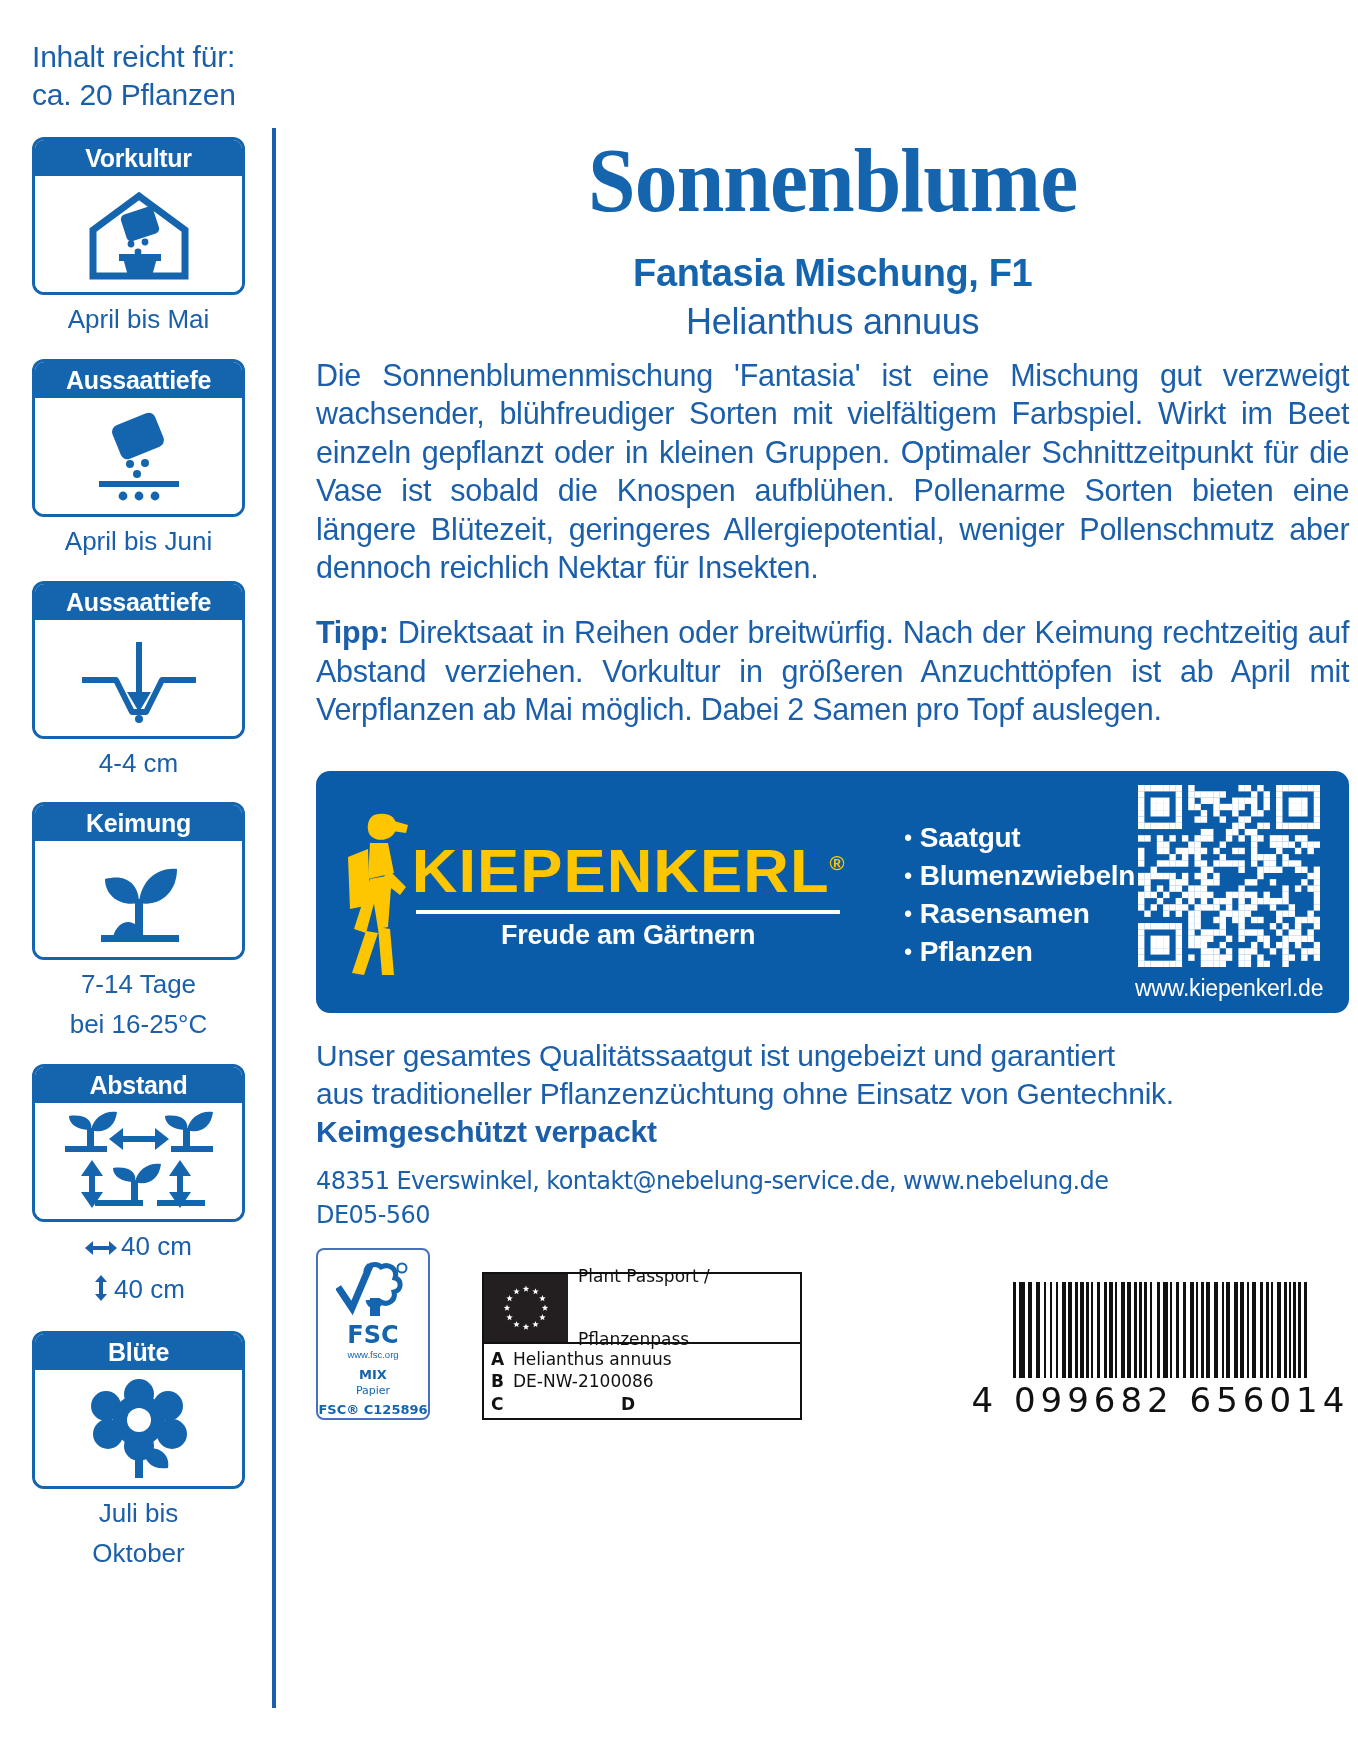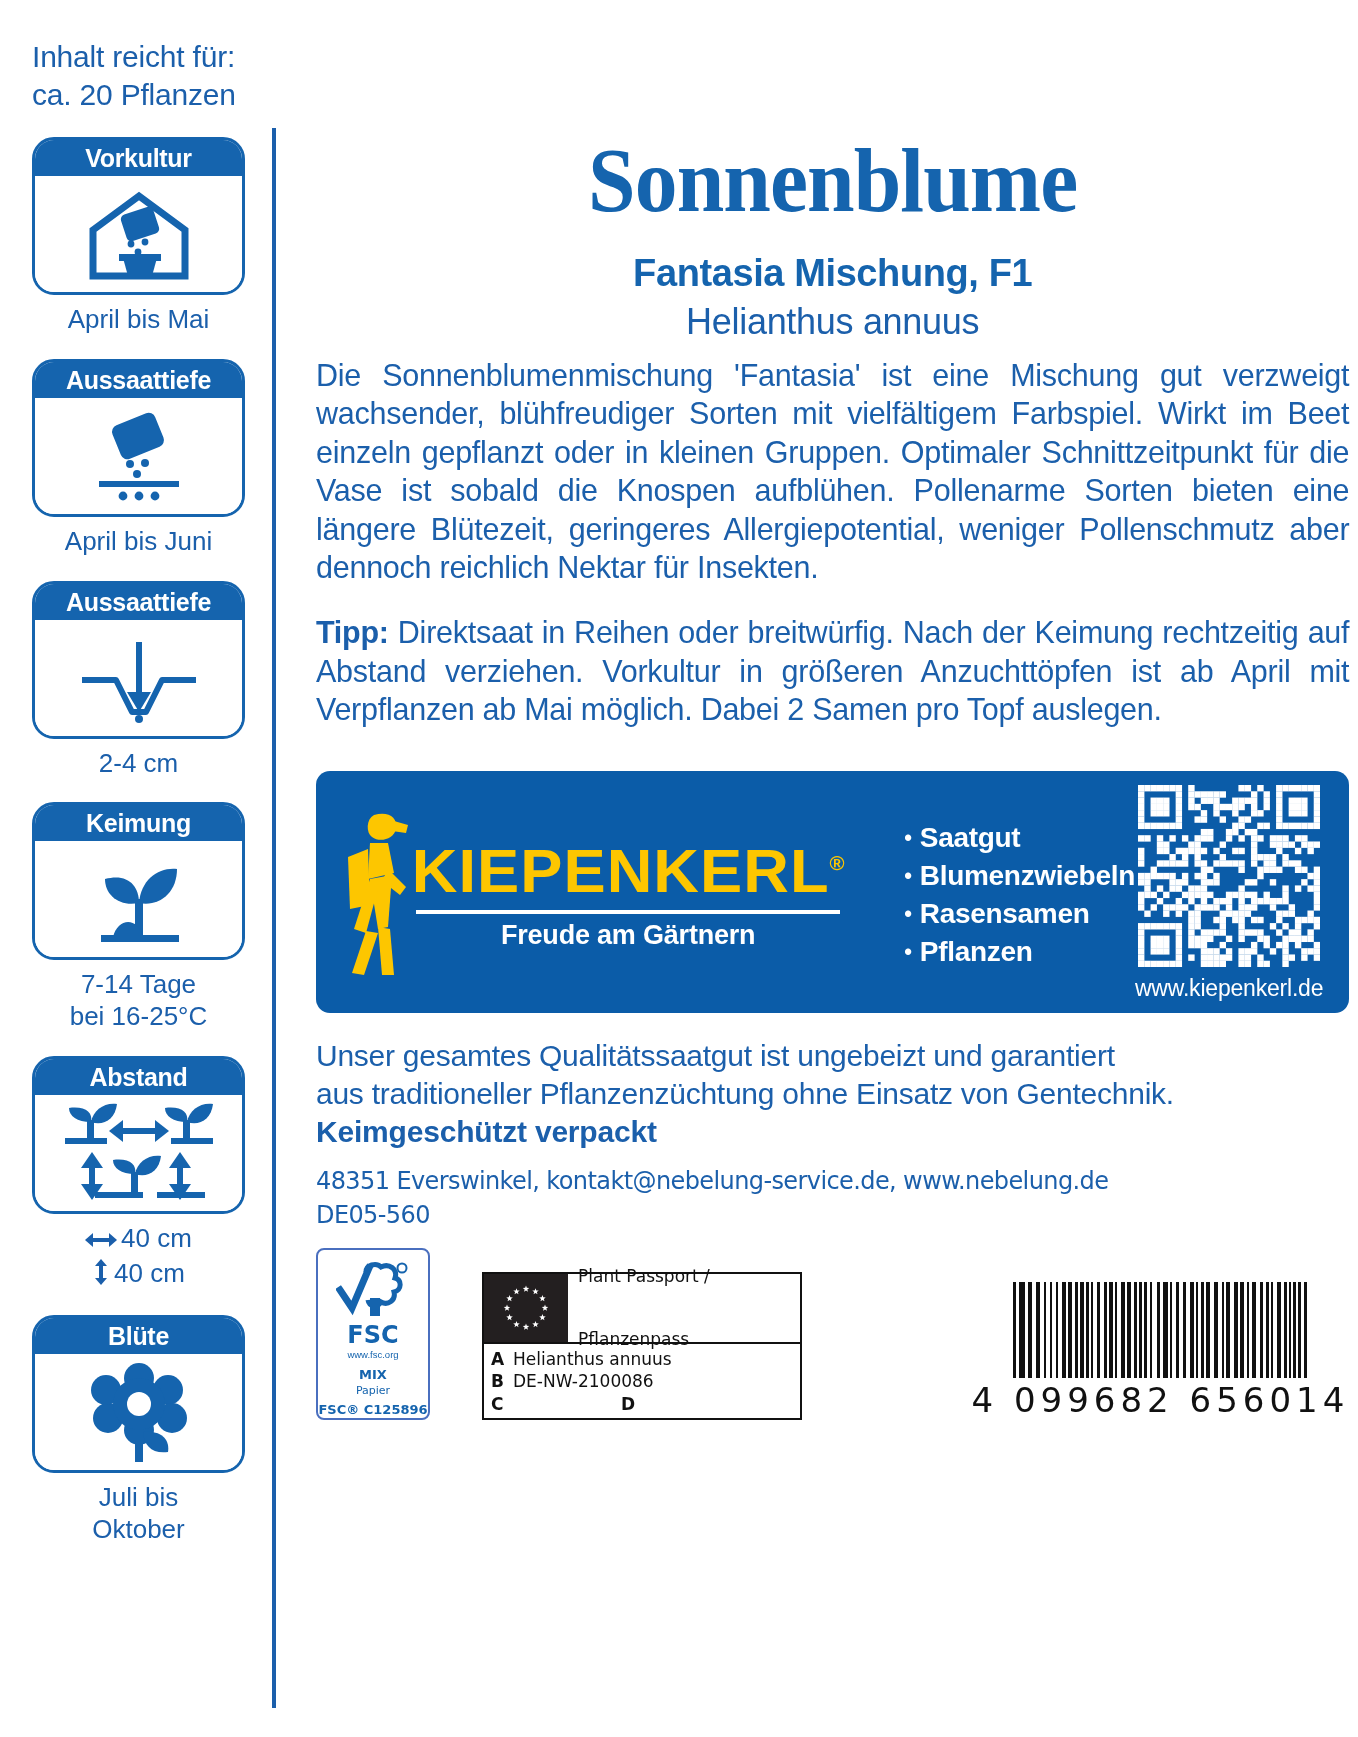--- a/index.html
+++ b/index.html
@@ -6,26 +6,26 @@
   body{width:1358px;height:1737px;position:relative;font-family:"Liberation Sans",sans-serif;color:#1b5fab;overflow:hidden;}
 
   .page{position:absolute;inset:0;display:flex;}
 
   
   .sidebar{width:268px;flex:0 0 268px;padding:38px 0 0 32px;box-sizing:border-box;position:relative;}
   .divider{position:absolute;left:272px;top:128px;width:4px;height:1580px;background:#1b5fab;}
 
   .contents{font-family:"Liberation Sans",sans-serif;font-size:30px;line-height:1.27;font-weight:400;color:#1b5fab;letter-spacing:-0.2px;}
 
-  .card{width:207px;margin-top:23px;border:3px solid #1564ae;border-radius:22px;overflow:hidden;background:#fff;}
+  .card{width:207px;margin-top:23px;border:3px solid #1564ae;border-radius:12px;overflow:hidden;background:#fff;}
   .card-hd{background:#1564ae;color:#fff;font-weight:bold;font-size:25px;line-height:36px;text-align:center;letter-spacing:-0.3px;}
   .card-bd{height:116px;display:flex;align-items:center;justify-content:center;background:#fff;}
   .card-bd svg{display:block;}
   .cap{width:213px;text-align:center;font-size:26px;line-height:1.22;margin-top:9px;color:#1b5fab;}
-  .cap .row{display:block;white-space:nowrap;}
+  .cap .row{display:block;white-space:nowrap;margin-top:8px;}
   .cap .glyph{display:inline-block;vertical-align:-3px;margin-right:4px;}
 
   
   .main{flex:1;padding:34px 46px 0 48px;box-sizing:border-box;}
   h1.title{font-family:"Liberation Serif",serif;font-weight:bold;font-size:92px;line-height:1;text-align:center;margin:100px 0 0 0;color:#1564ae;letter-spacing:-1px;transform:scaleX(.93);transform-origin:center;}
   .variety{text-align:center;font-weight:bold;font-size:38px;line-height:1.22;margin-top:24px;color:#1564ae;letter-spacing:-0.4px;}
   .latin{text-align:center;font-size:36px;line-height:1.2;margin-top:4px;color:#1b5fab;letter-spacing:-0.3px;}
 
   p.body{font-size:30.5px;line-height:1.265;text-align:justify;margin:12px 0 0 0;color:#1b5fab;letter-spacing:-0.25px;}
   p.body.tip{margin-top:26px;}
@@ -132,21 +132,21 @@
       <div class="card-bd">
         <svg width="130" height="100" viewBox="0 0 130 100">
           <path d="M8 52 H42 L58 84 H72 L88 52 H122" fill="none" stroke="#1564ae" stroke-width="6" stroke-linejoin="round"></path>
           <line x1="65" y1="14" x2="65" y2="72" stroke="#1564ae" stroke-width="6"></line>
           <path d="M53 64 L65 84 L77 64 Z" fill="#1564ae"></path>
           <circle cx="65" cy="91" r="4" fill="#1564ae"></circle>
         </svg>
       </div>
     </div>
     <div class="cap">
-      <span class="row">2-4 cm</span>
+      <span class="row">4-4 cm</span>
     </div>
 
     <div class="card">
       <div class="card-hd">Keimung</div>
       <div class="card-bd">
         <svg width="120" height="100" viewBox="0 0 120 100">
           <path d="M60 54 C40 58 26 46 26 30 C48 24 60 36 60 54 Z" fill="#1564ae"></path>
           <path d="M60 54 C62 30 80 18 98 20 C98 44 80 58 60 54 Z" fill="#1564ae"></path>
           <rect x="56" y="50" width="8" height="38" fill="#1564ae"></rect>
           <path d="M34 88 C38 70 58 66 64 88 Z" fill="#1564ae"></path>

